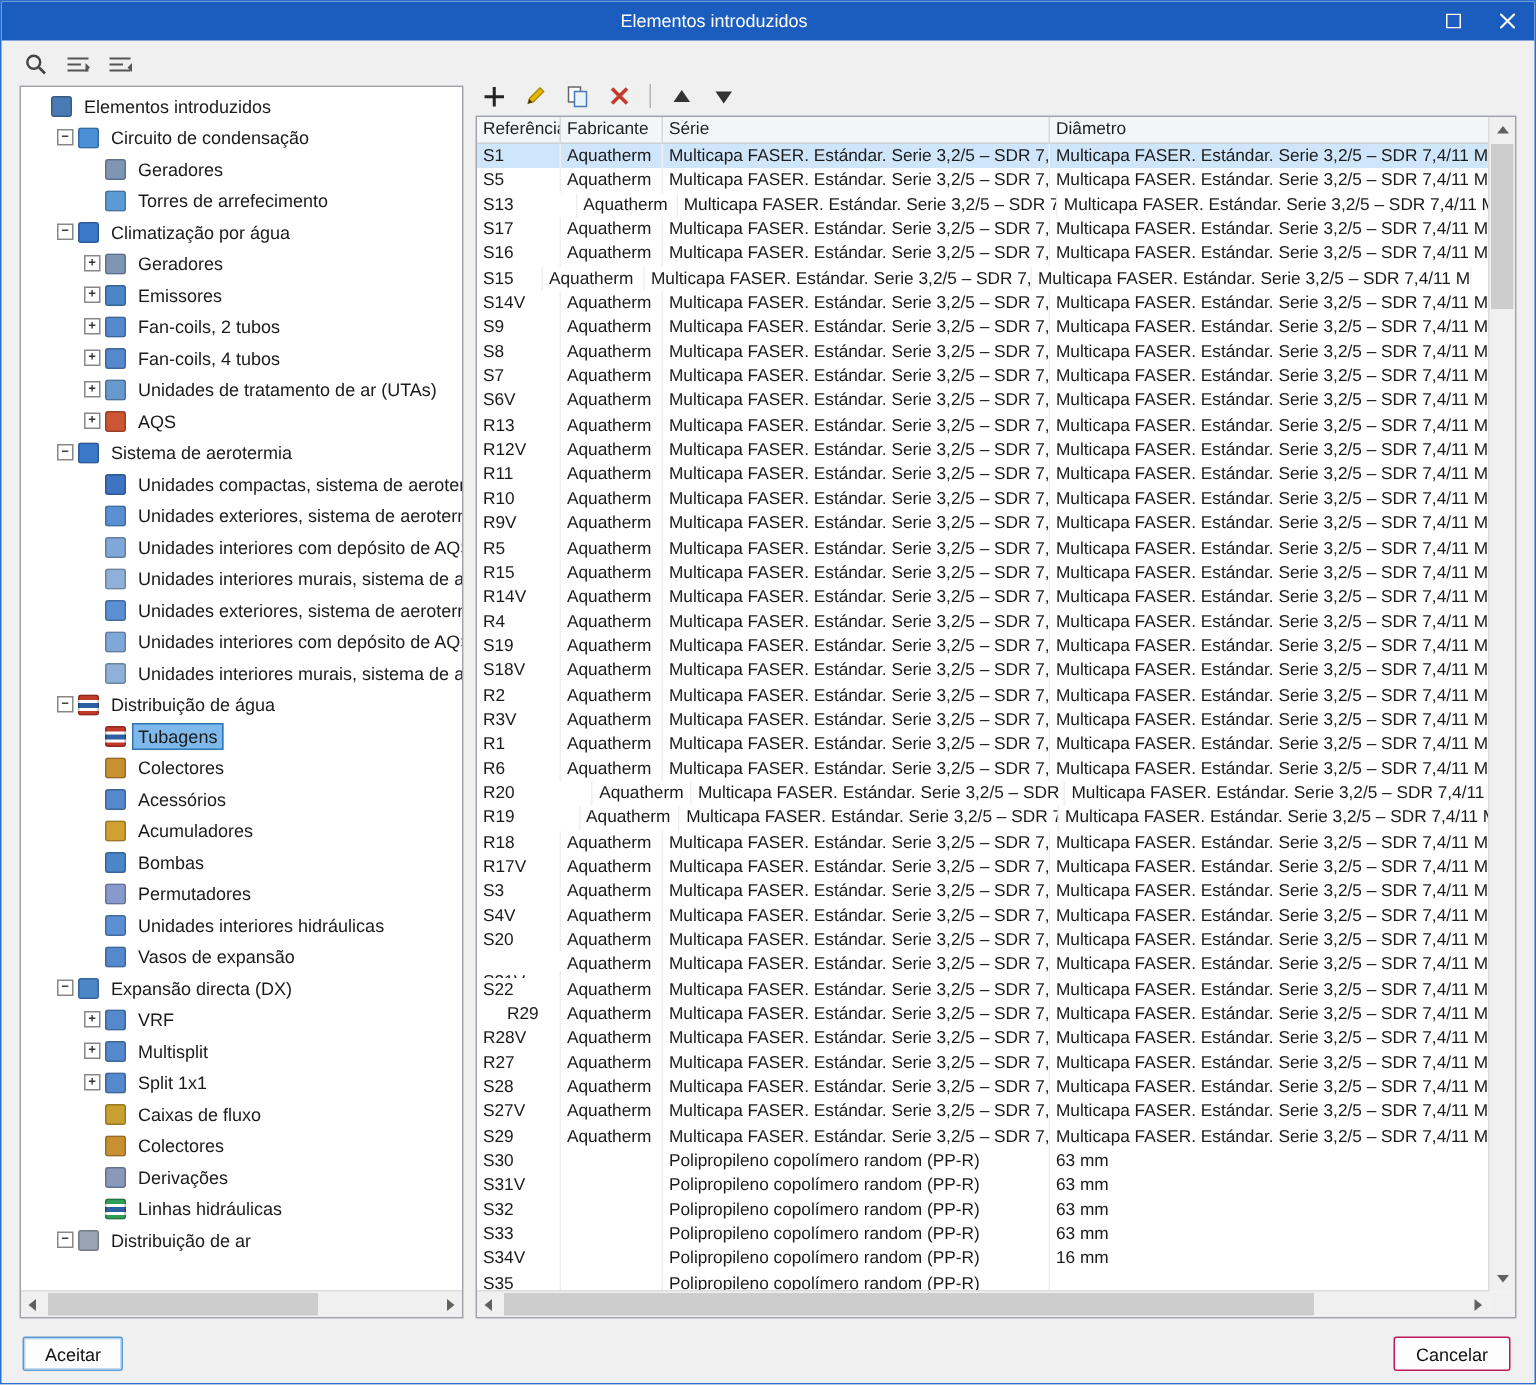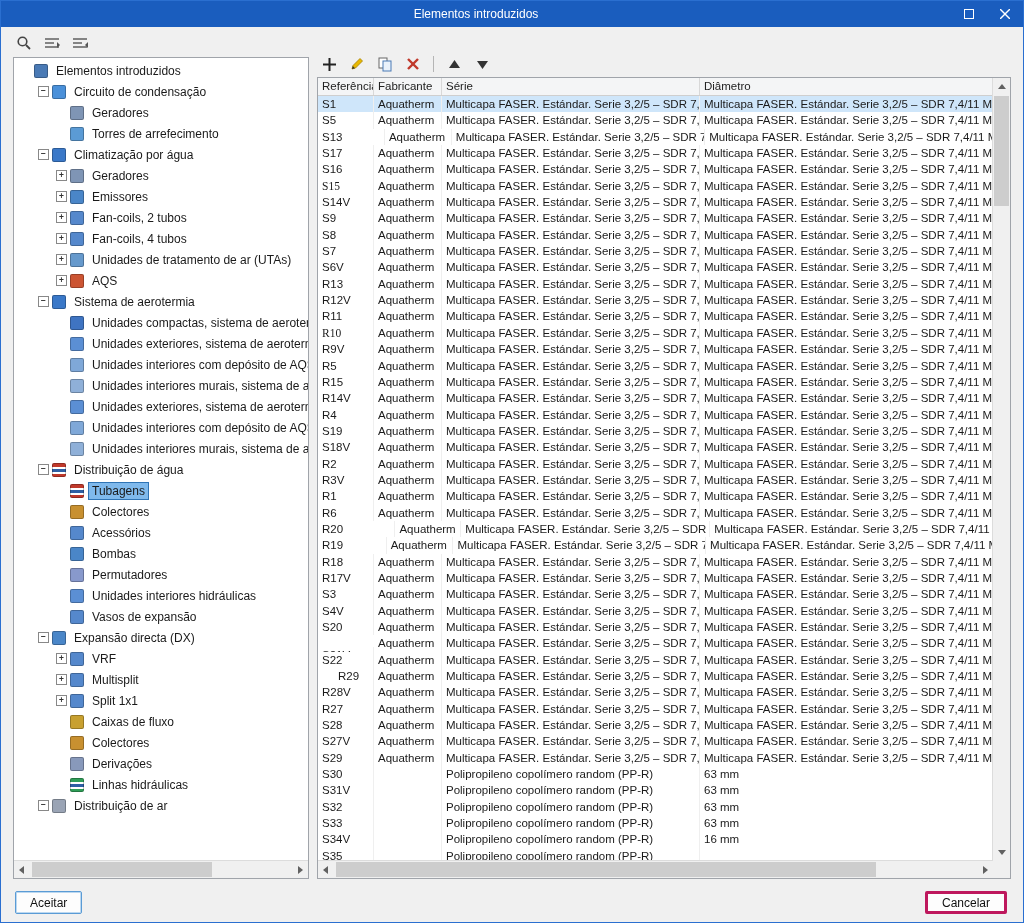--- a/index.html
+++ b/index.html
@@ -43,21 +43,21 @@
   .hthumb{position:absolute;left:18px;top:1px;bottom:1px;background:#cdcdcd;}
   .sb-corner{position:absolute;right:0;bottom:0;width:17px;height:17px;background:#f0f0f0;}
   .arr{position:absolute;width:0;height:0;}
   .arr.up{left:5px;top:6px;border-left:4px solid transparent;border-right:4px solid transparent;border-bottom:5px solid #616161;}
   .arr.down{left:5px;bottom:6px;border-left:4px solid transparent;border-right:4px solid transparent;border-top:5px solid #616161;}
   .arr.left{left:5px;top:5px;border-top:4px solid transparent;border-bottom:4px solid transparent;border-right:5px solid #616161;}
   .arr.right{right:5px;top:5px;border-top:4px solid transparent;border-bottom:4px solid transparent;border-left:5px solid #616161;}
   .tree-hscroll{position:absolute;left:0;right:0;bottom:0;height:17px;background:#f0f0f0;border-top:1px solid #dcdcdc;}
   
   .footer{position:absolute;left:0;right:0;bottom:0;height:37px;}
-  .btn{position:absolute;bottom:8px;height:23px;padding:0 14px;font-size:12px;font-family:"Liberation Sans",sans-serif;background:#fdfdfd;border:3px solid #be185d;border-radius:2px;color:#111;}
+  .btn{position:absolute;bottom:8px;height:23px;padding:0 14px;font-size:12px;font-family:"Liberation Sans",sans-serif;background:#fdfdfd;border:1px solid #be185d;border-radius:2px;color:#111;}
   .btn.accept{left:14px;border:1px solid #5a9bd5;box-shadow:0 0 0 1px #bcd8f0 inset;}
   .btn.cancel{right:16px;}
 </style>
 </head>
 <body>
 
 <div class="window">
 
   <div class="titlebar">
     <span class="title">Elementos introduzidos</span>
@@ -251,20 +251,26 @@
           <span class="indent" style="width: 40px;"></span>
           <span class="expslot"></span>
           <span class="ticon" style="background: rgb(200, 144, 48);"></span>
           <span class="tlabel">Colectores</span>
         </div>
         <div class="tree-row">
           <span class="indent" style="width: 40px;"></span>
           <span class="expslot"></span>
           <span class="ticon" style="background: rgb(85, 136, 204);"></span>
           <span class="tlabel">Acessórios</span>
+        </div>
+        <div class="tree-row">
+          <span class="indent" style="width: 40px;"></span>
+          <span class="expslot"></span>
+          <span class="ticon" style="background: rgb(208, 160, 48);"></span>
+          <span class="tlabel">Acumuladores</span>
         </div>
         <div class="tree-row">
           <span class="indent" style="width: 40px;"></span>
           <span class="expslot"></span>
           <span class="ticon" style="background: rgb(74, 134, 200);"></span>
           <span class="tlabel">Bombas</span>
         </div>
         <div class="tree-row">
           <span class="indent" style="width: 40px;"></span>
           <span class="expslot"></span>
@@ -425,21 +431,21 @@
           <span class="td" style="width: 258px;">Multicapa FASER. Estándar. Serie 3,2/5 – SDR 7,4/11 MF RP</span>
           <span class="td" style="width: 293px;">Multicapa FASER. Estándar. Serie 3,2/5 – SDR 7,4/11 MF RP 20 mm</span>
         </div>
         <div class="tr">
           <span class="td" style="width: 56px;">S16</span>
           <span class="td" style="width: 68px;">Aquatherm</span>
           <span class="td" style="width: 258px;">Multicapa FASER. Estándar. Serie 3,2/5 – SDR 7,4/11 MF RP</span>
           <span class="td" style="width: 293px;">Multicapa FASER. Estándar. Serie 3,2/5 – SDR 7,4/11 MF RP 20 mm</span>
         </div>
         <div class="tr">
-          <span class="td" style="width: 56px; font-family: Liberation Serif, serif;">S15</span>
+          <span class="td" style="width: 44px;">S15</span>
           <span class="td" style="width: 68px;">Aquatherm</span>
           <span class="td" style="width: 258px;">Multicapa FASER. Estándar. Serie 3,2/5 – SDR 7,4/11 MF RP</span>
           <span class="td" style="width: 293px;">Multicapa FASER. Estándar. Serie 3,2/5 – SDR 7,4/11 MF RP 25 mm</span>
         </div>
         <div class="tr">
           <span class="td" style="width: 56px;">S14V</span>
           <span class="td" style="width: 68px;">Aquatherm</span>
           <span class="td" style="width: 258px;">Multicapa FASER. Estándar. Serie 3,2/5 – SDR 7,4/11 MF RP</span>
           <span class="td" style="width: 293px;">Multicapa FASER. Estándar. Serie 3,2/5 – SDR 7,4/11 MF RP 20 mm</span>
         </div>
@@ -479,21 +485,21 @@
           <span class="td" style="width: 258px;">Multicapa FASER. Estándar. Serie 3,2/5 – SDR 7,4/11 MF RP</span>
           <span class="td" style="width: 293px;">Multicapa FASER. Estándar. Serie 3,2/5 – SDR 7,4/11 MF RP 20 mm</span>
         </div>
         <div class="tr">
           <span class="td" style="width: 56px;">R11</span>
           <span class="td" style="width: 68px;">Aquatherm</span>
           <span class="td" style="width: 258px;">Multicapa FASER. Estándar. Serie 3,2/5 – SDR 7,4/11 MF RP</span>
           <span class="td" style="width: 293px;">Multicapa FASER. Estándar. Serie 3,2/5 – SDR 7,4/11 MF RP 25 mm</span>
         </div>
         <div class="tr">
-          <span class="td" style="width: 56px; font-family: Liberation Serif, serif;">R10</span>
+          <span class="td" style="width: 56px;">R10</span>
           <span class="td" style="width: 68px;">Aquatherm</span>
           <span class="td" style="width: 258px;">Multicapa FASER. Estándar. Serie 3,2/5 – SDR 7,4/11 MF RP</span>
           <span class="td" style="width: 293px;">Multicapa FASER. Estándar. Serie 3,2/5 – SDR 7,4/11 MF RP 20 mm</span>
         </div>
         <div class="tr">
           <span class="td" style="width: 56px;">R9V</span>
           <span class="td" style="width: 68px;">Aquatherm</span>
           <span class="td" style="width: 258px;">Multicapa FASER. Estándar. Serie 3,2/5 – SDR 7,4/11 MF RP</span>
           <span class="td" style="width: 293px;">Multicapa FASER. Estándar. Serie 3,2/5 – SDR 7,4/11 MF RP 20 mm</span>
         </div>

